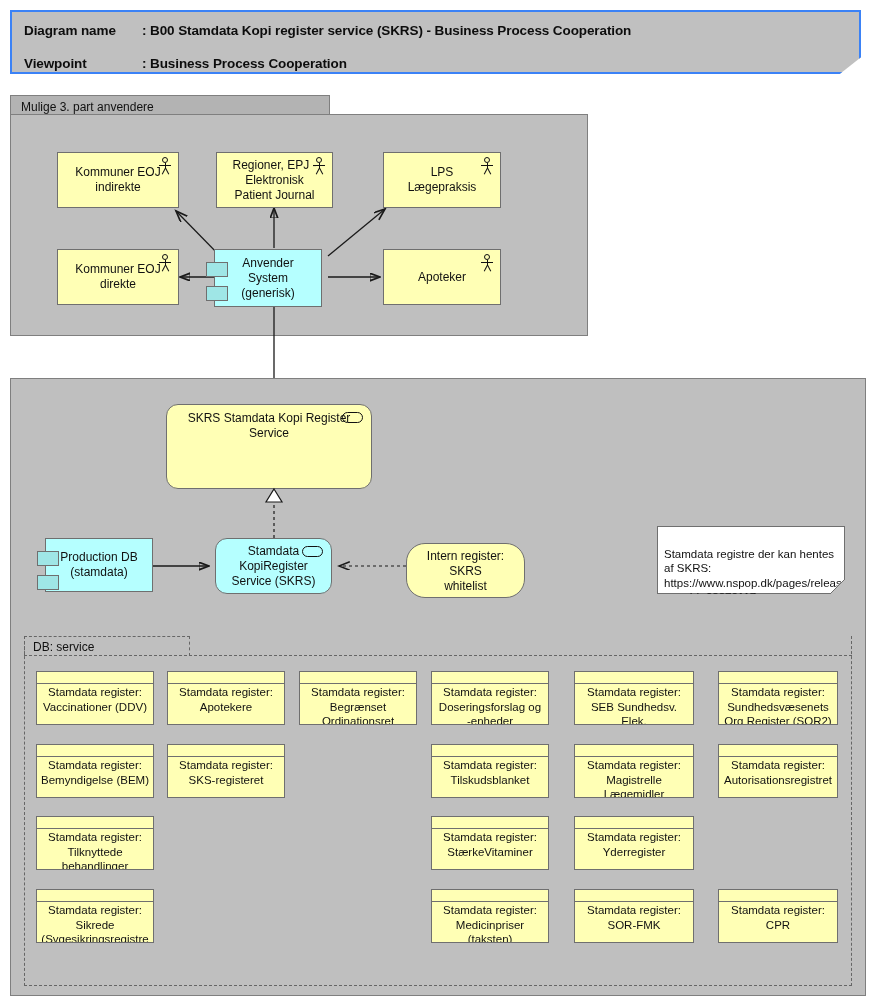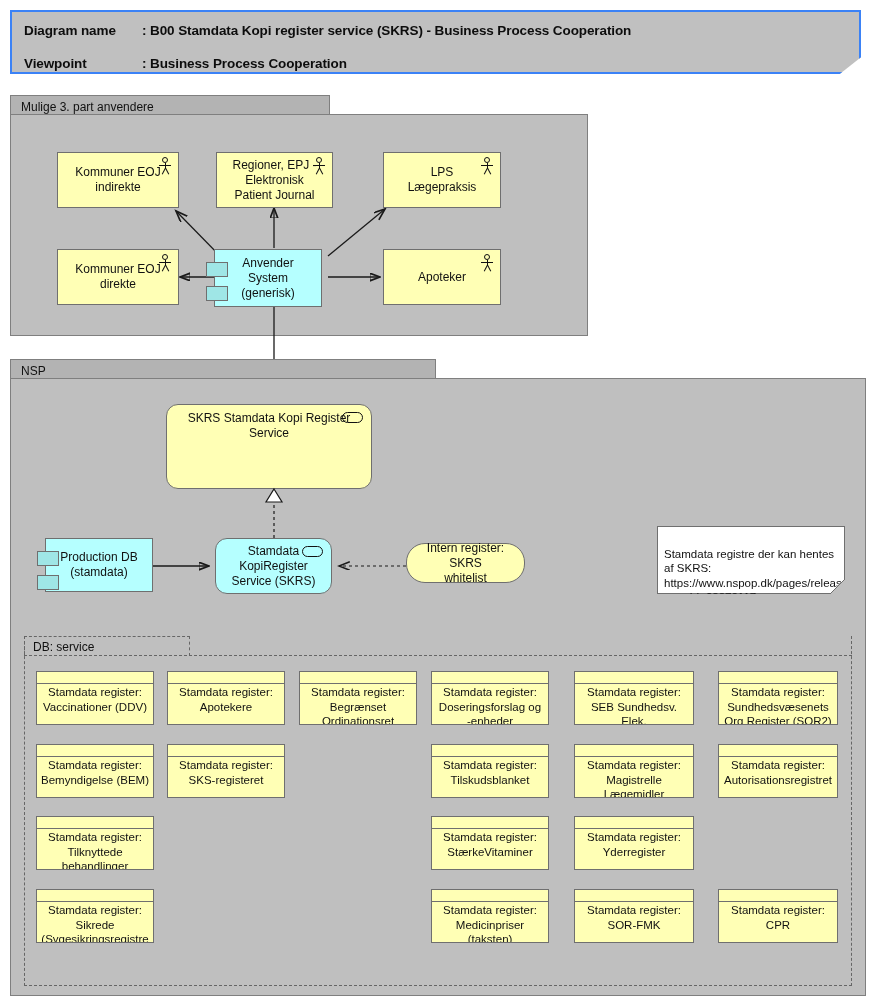--- a/index.html
+++ b/index.html
@@ -354,21 +354,20 @@
 
   <div class="el el-comp" style="left:214px;top:249px;width:108px;height:58px;">
     <div class="el-label mid">Anvender System
 (generisk)</div>
     <div class="comp-tabs">
         <div class="t t1"></div>
         <div class="t t2"></div>
       </div>
   </div>
 
-  <div class="group-tab" id="grp-nsp-tab">NSP</div>
   <div class="group-body" id="grp-nsp-body"></div>
 
   <div class="el el-service" style="left:166px;top:404px;width:206px;height:85px;">
     <div class="el-label">SKRS Stamdata Kopi Register
 Service</div>
     <div class="svc-icon"></div>
   </div>
 
   <svg class="conn" style="left:0;top:0;width:873px;height:1005px;">
     <line class="dashed" x1="274" y1="538" x2="274" y2="500"></line>
@@ -384,21 +383,21 @@
       </div>
   </div>
 
   <div class="el el-service cyan" style="left:215px;top:538px;width:117px;height:56px;padding-left:40px;">
     <div class="el-label" style="top:5px;">Stamdata
 KopiRegister
 Service (SKRS)</div>
     <div class="svc-icon"></div>
   </div>
 
-  <div class="el el-actor" style="left:406px;top:543px;width:119px;height:40px;border-radius:19px;">
+  <div class="el el-actor" style="left:406px;top:543px;width:119px;height:55px;border-radius:19px;">
     <div class="el-label mid">Intern register: SKRS
 whitelist</div>
   </div>
 
   <svg class="conn" style="left:0;top:0;width:873px;height:1005px;">
 
     <line x1="153" y1="566" x2="209" y2="566" marker-end="url(#arrowFull)"></line>
 
     <line class="dashed" x1="406" y1="566" x2="339" y2="566" marker-end="url(#arrowOpenDash)"></line>
   </svg>

